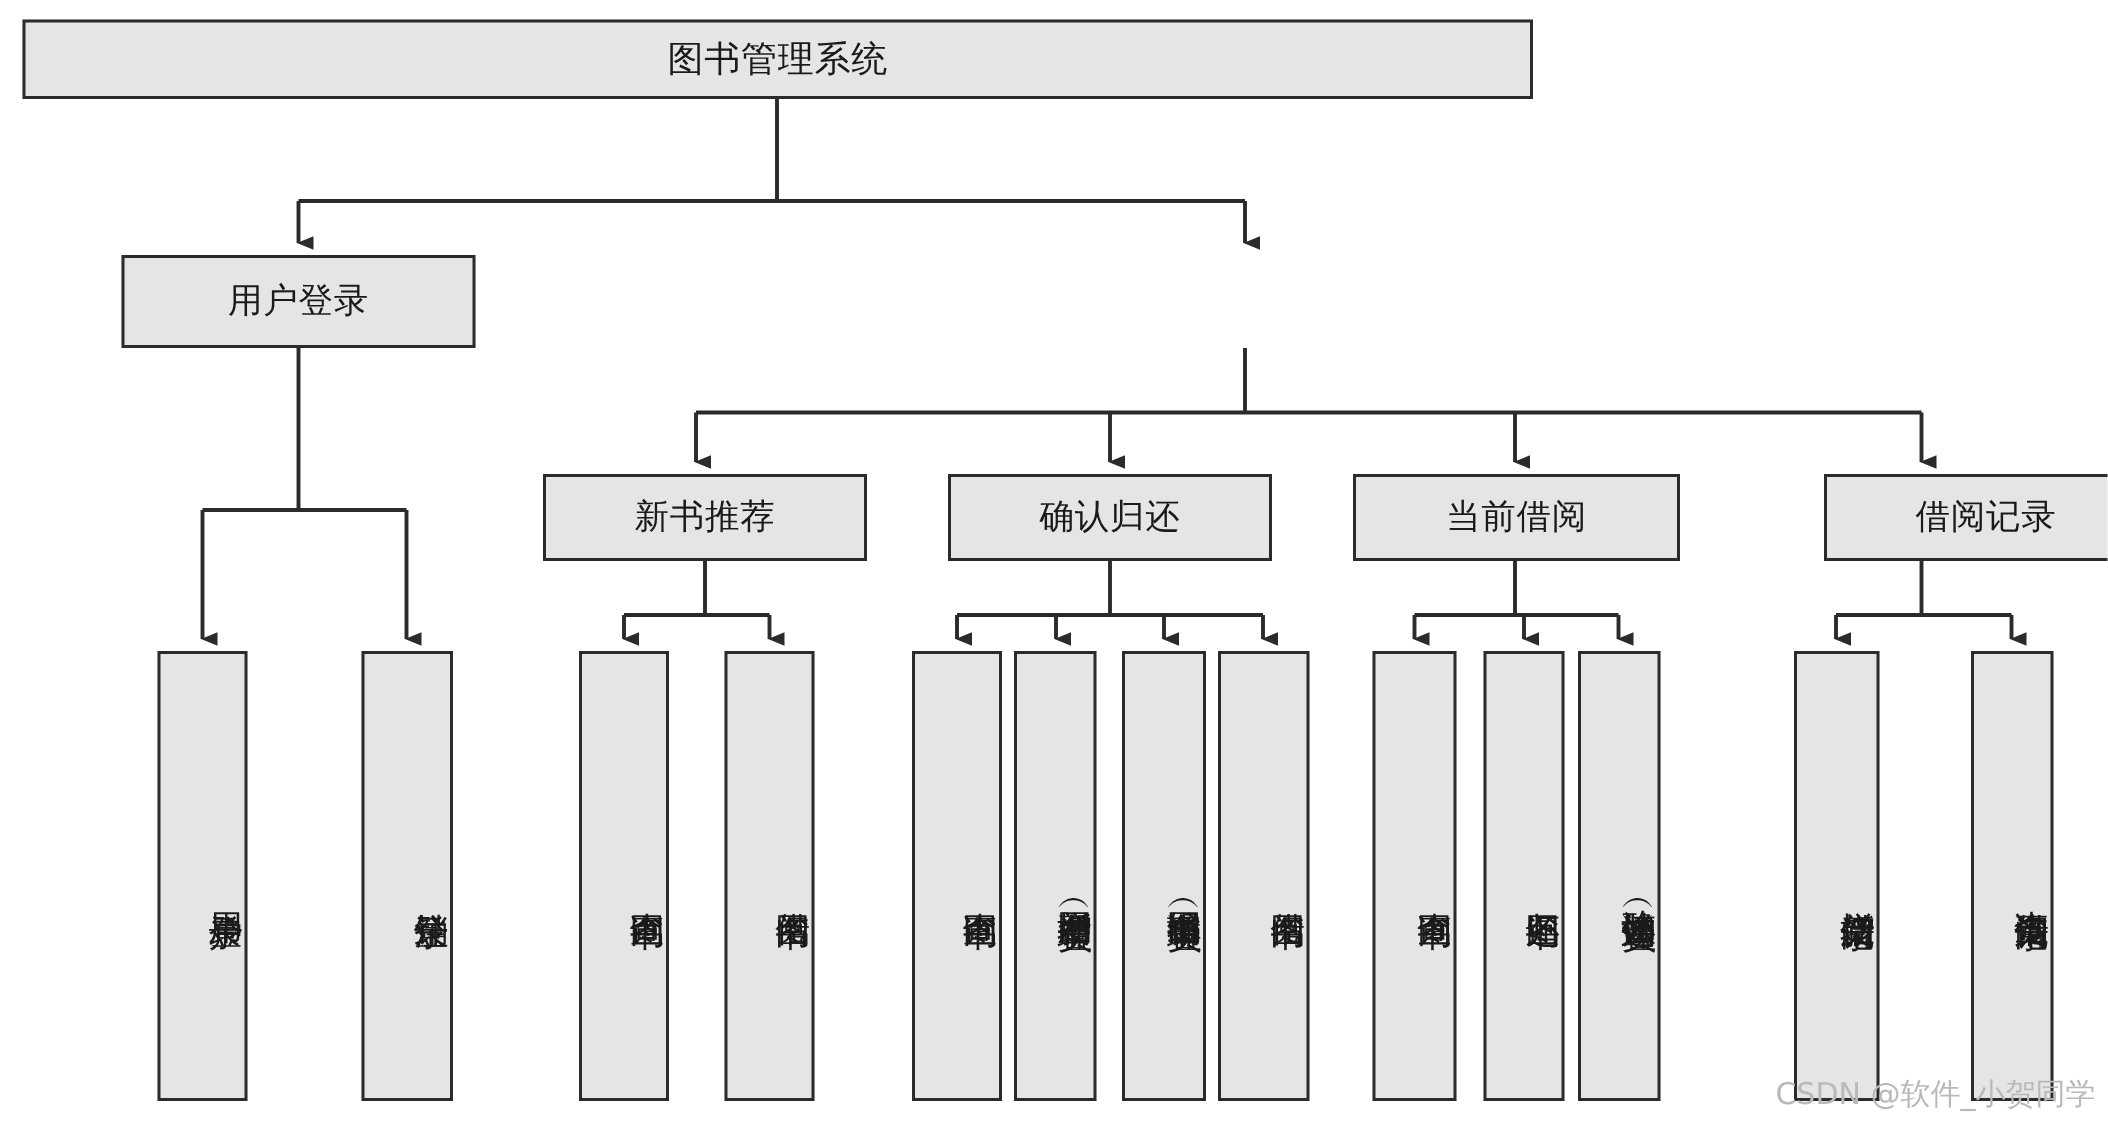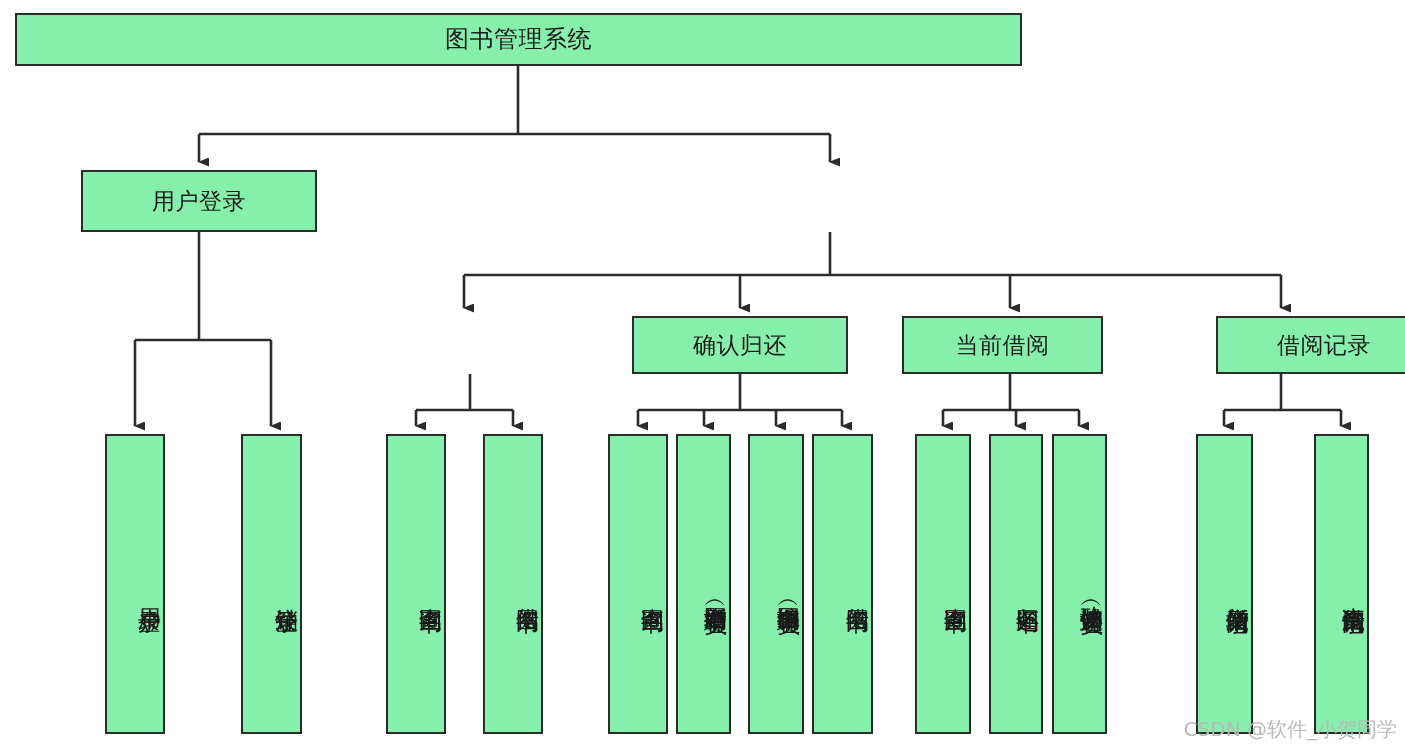--- a/index.html
+++ b/index.html
@@ -24,21 +24,21 @@
     left: 0;
     top: 0;
     width: 1405px;
     height: 747px;
     pointer-events: none;
   }
   .node {
     position: absolute;
     box-sizing: border-box;
     border: 2.5px solid #2b2b2b;
-    background: #86efac;
+    background: #e5e5e5;
     display: flex;
     align-items: center;
     justify-content: center;
     color: #1a1a1a;
     line-height: 1.15;
   }
   .node.horiz {
     font-size: 23px;
     letter-spacing: 0.5px;
   }
@@ -126,24 +126,27 @@
   </svg>
 
   <div class="node horiz root" style="left:15px; top:13px; width:1007px; height:53px;">
     <span class="label">图书管理系统</span>
   </div>
 
   <div class="node horiz" style="left:81px; top:170px; width:236px; height:62px;">
     <span class="label">用户登录</span>
   </div>
 
+  <div class="node horiz" style="left:362px; top:316px; width:216px; height:58px;">
+    <span class="label">新书推荐</span>
+  </div>
   <div class="node horiz" style="left:632px; top:316px; width:216px; height:58px;">
     <span class="label">确认归还</span>
   </div>
-  <div class="node horiz" style="left:902px; top:316px; width:201px; height:58px;">
+  <div class="node horiz" style="left:902px; top:316px; width:218px; height:58px;">
     <span class="label">当前借阅</span>
   </div>
   <div class="node horiz" style="left:1172px; top:316px; width:216px; height:58px;margin-left:44px;">
     <span class="label">借阅记录</span>
   </div>
 
   <div class="node vert" style="left:105px; top:434px; width:60px; height:300px;">
     <span class="label">用户登录</span>
   </div>
   <div class="node vert" style="left:241px; top:434px; width:61px; height:300px;">

